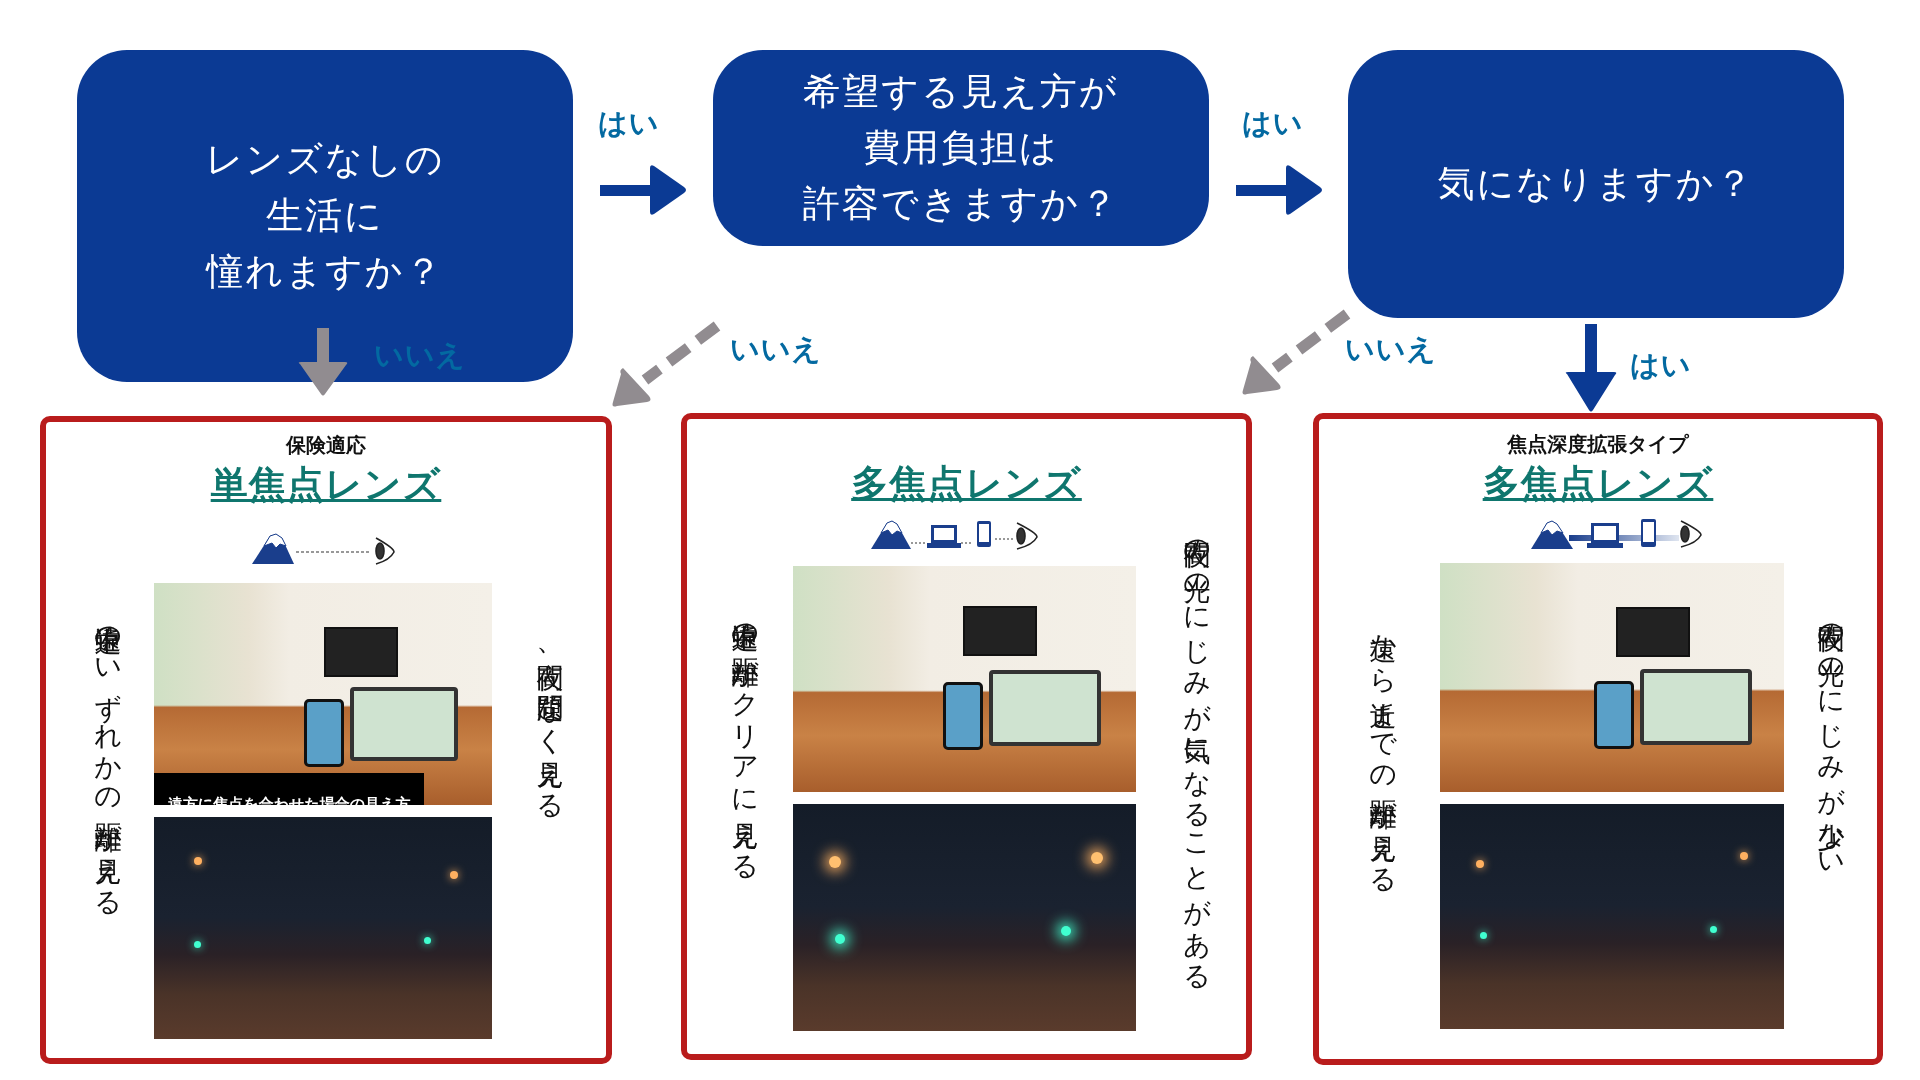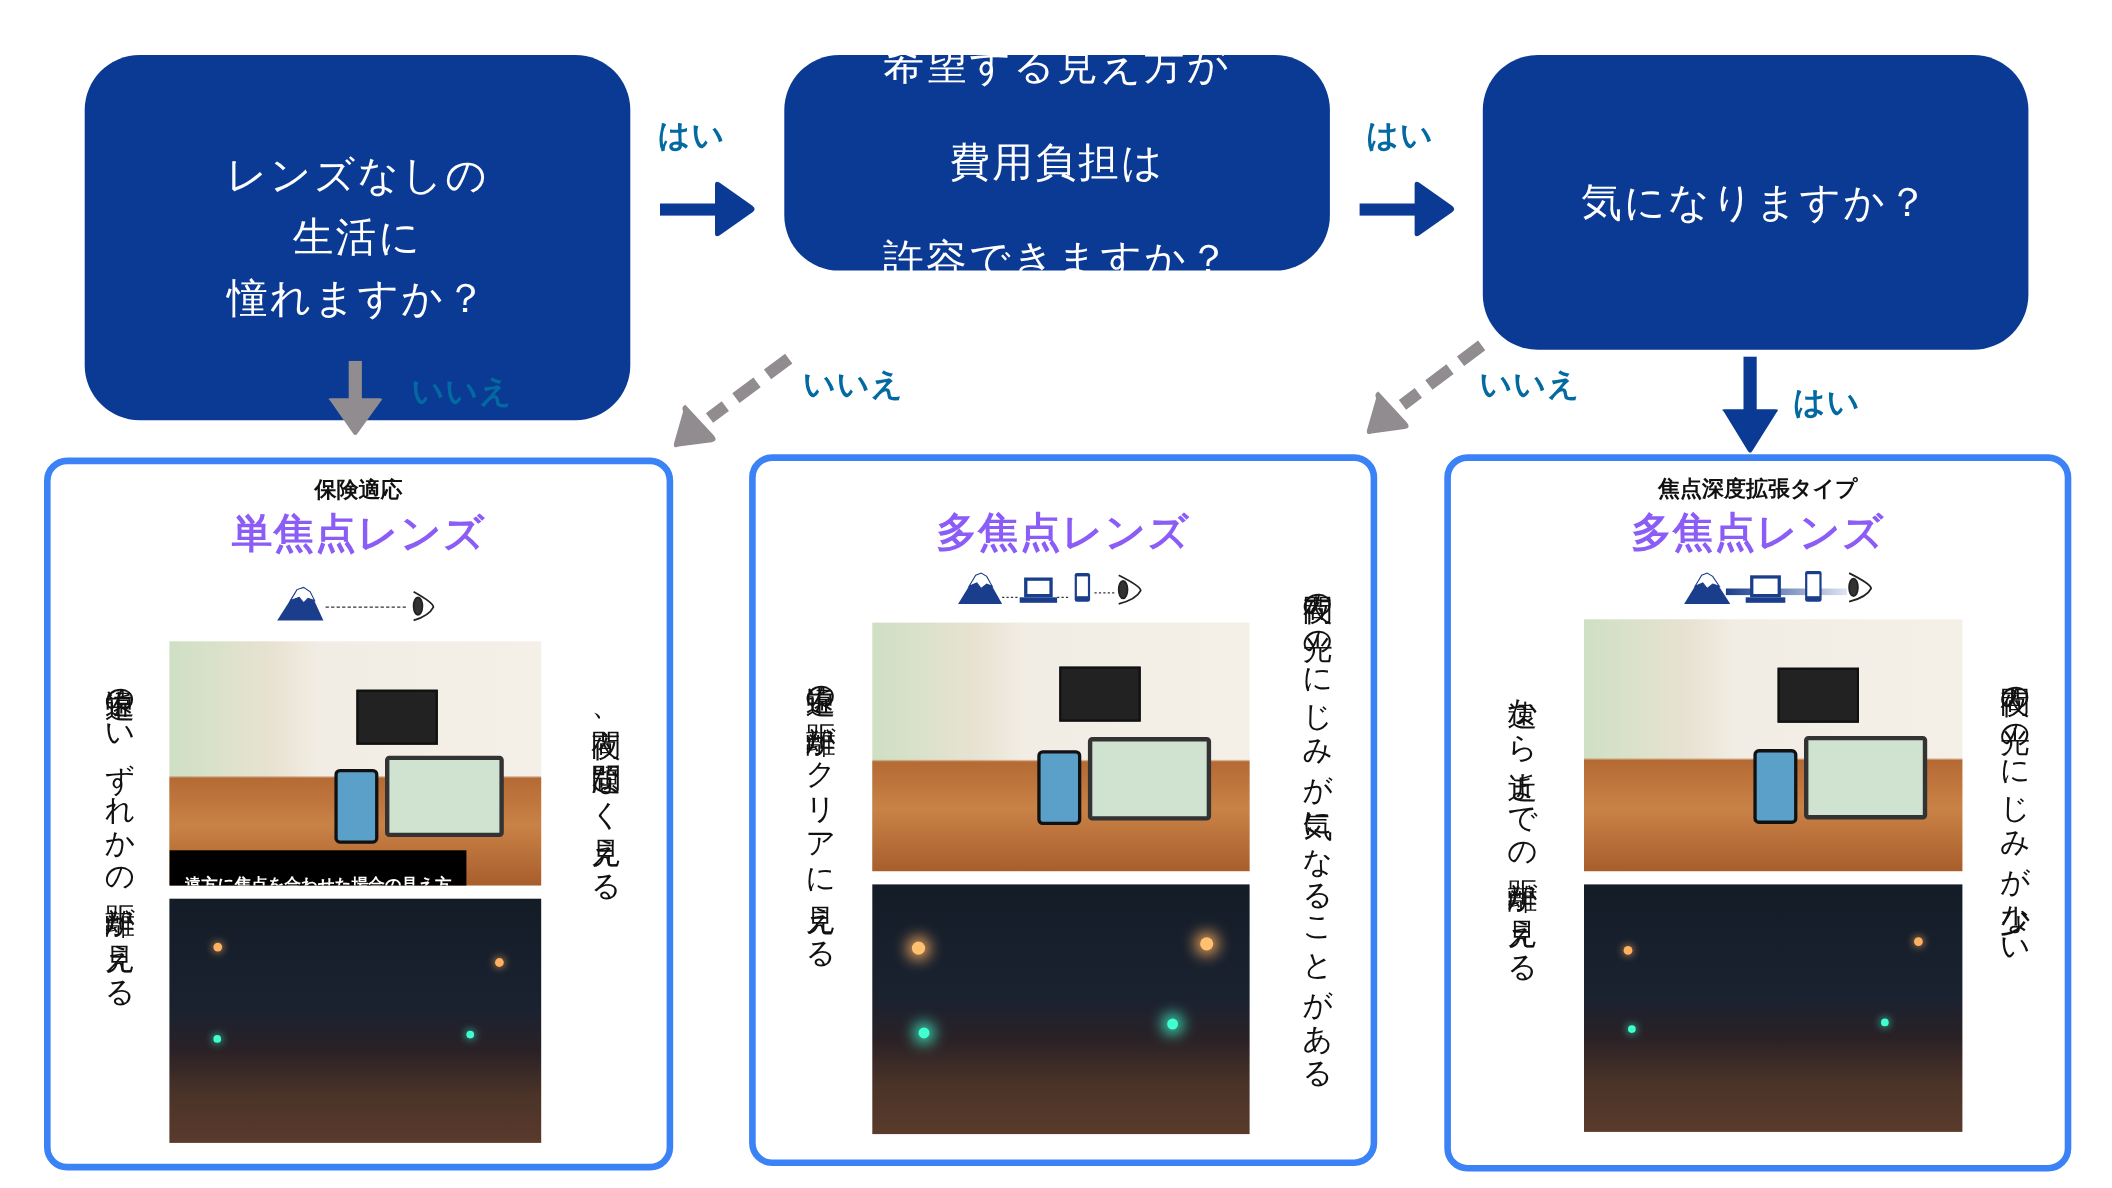--- a/index.html
+++ b/index.html
@@ -4,43 +4,43 @@
 <style>
   html, body { margin:0; padding:0; }
   body { width:1920px; height:1080px; background:#ffffff; position:relative; overflow:hidden;
          font-family:"DejaVu Sans", "Liberation Sans", sans-serif; }
   .abs { position:absolute; }
   .qbox { position:absolute; background:#0b3a94; border-radius:50px; color:#ffffff;
           display:flex; flex-direction:column; align-items:center; justify-content:center;
           font-size:37px; line-height:56px; letter-spacing:2px; text-align:center; }
   .qbox span { display:block; white-space:nowrap; }
   .lbl { position:absolute; font-weight:bold; font-size:29px; color:#0369a1; letter-spacing:1px; white-space:nowrap; }
-  .card { position:absolute; border:6px solid #3b82f6; border-radius:21px; background:#ffffff; box-sizing:border-box; }
+  .card { position:absolute; border:6px solid #b91c1c; border-radius:10px; background:#ffffff; box-sizing:border-box; }
   .card .sub { position:absolute; left:0; right:0; text-align:center; font-weight:bold; font-size:20px; color:#111; }
-  .card .ttl { position:absolute; left:0; right:0; text-align:center; font-weight:bold; font-size:37px; color:#8b5cf6; letter-spacing:1px; }
+  .card .ttl { position:absolute; left:0; right:0; text-align:center; font-weight:bold; font-size:37px; color:#0f766e; letter-spacing:1px;text-decoration:underline; }
   .vtext { position:absolute; writing-mode:vertical-rl; text-orientation:upright; font-size:27px; letter-spacing:1.5px; color:#111; white-space:nowrap; }
   .photo { position:absolute; overflow:hidden; }
   .room { background:
       linear-gradient(180deg, rgba(0,0,0,0) 55%, #b56a34 56%, #c98246 75%, #a85e2c 100%),
       linear-gradient(90deg, #cfe0c4 0%, #e8e2d2 28%, #f2ede4 40%, #f4f0e8 100%); }
   .night { background:
       linear-gradient(180deg, #141c28 0%, #1a2230 45%, #2a2126 62%, #4a3328 80%, #5a3b2c 100%); }
   .caption { position:absolute; background:#000; color:#fff; font-size:15px; font-weight:bold; padding:22px 14px; white-space:nowrap; }
   svg { display:block; }
 </style>
 </head>
 <body>
 
 <div class="qbox" style="left:77px; top:50px; width:496px; height:332px;">
   <span>レンズなしの</span>
   <span>生活に</span>
   <span>憧れますか？</span>
 </div>
 
-<div class="qbox" style="left:713px; top:50px; width:496px; height:196px;gap:32px;">
+<div class="qbox" style="left:713px; top:50px; width:496px; height:196px;">
   <span>希望する見え方が</span>
   <span>費用負担は</span>
   <span>許容できますか？</span>
 </div>
 
 <div class="qbox" style="left:1348px; top:50px; width:496px; height:268px;">
   <span>気になりますか？</span>
 </div>
 
 <div class="lbl" style="left:598px; top:104px;">はい</div>

